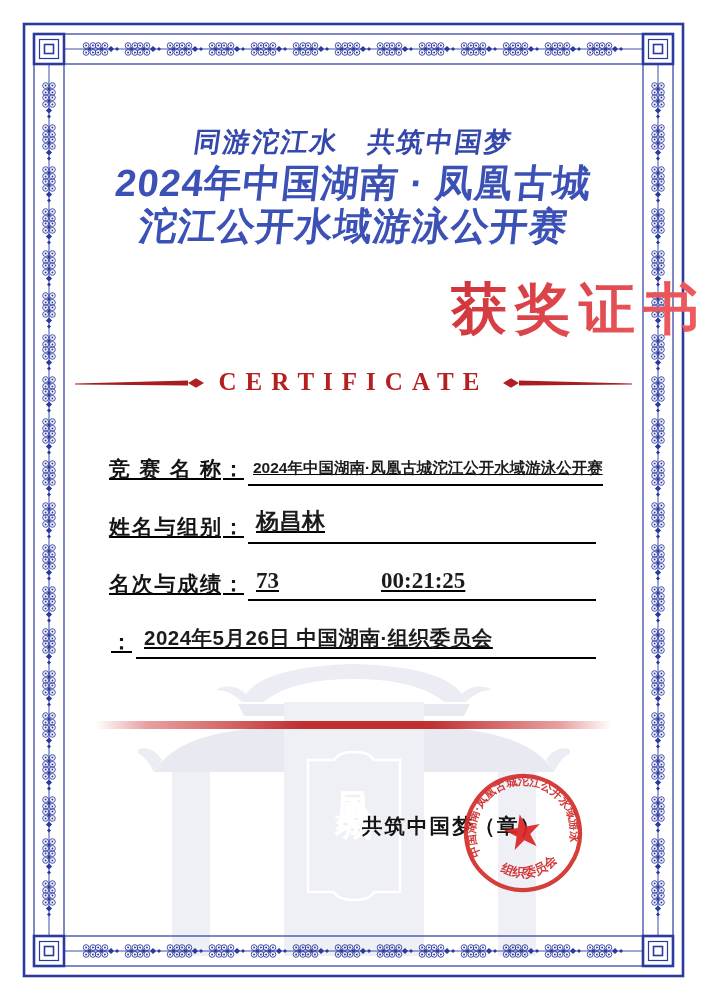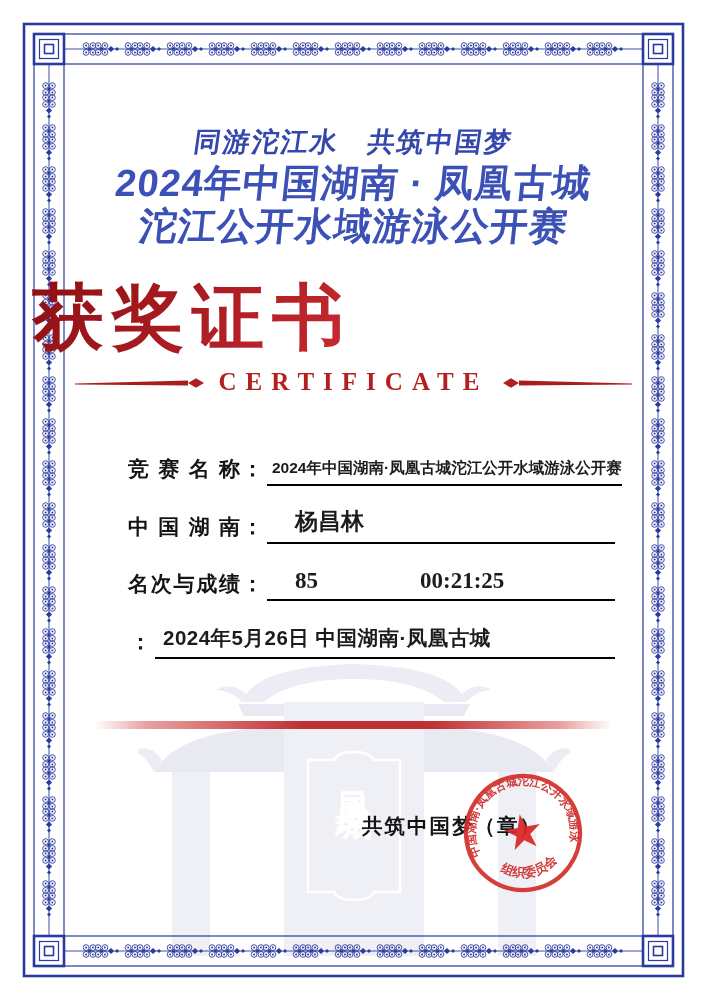--- a/index.html
+++ b/index.html
@@ -19,57 +19,57 @@
     transform:skewX(-8deg);
   }
   .title{
     position:absolute;left:0;right:0;text-align:center;
     font-size:38px;font-weight:900;color:#3b51b5;letter-spacing:1px;
     transform:skewX(-6deg);white-space:nowrap;
   }
   .title1{top:158px;} .title2{top:201px;}
   
   .award{
-    position:absolute;top:280px;left:0;right:0;text-align:left;
-    font-size:72px;font-weight:900;letter-spacing:8px;line-height:1.05;
+    position:absolute;top:280px;left:0;right:0;text-align:right;
+    font-size:56px;font-weight:900;letter-spacing:8px;line-height:1.05;
     color:#b01c1c;
     background:linear-gradient(125deg,#8f1014 5%,#c1272d 48%,#ee5a5e 95%);
     -webkit-background-clip:text;background-clip:text;padding-left:32px;
     -webkit-text-fill-color:transparent;
   }
   .certrow{
     position:absolute;top:369px;left:0;right:0;
     display:flex;align-items:center;justify-content:center;gap:14px;
   }
   .certword{
     font-family:"Liberation Serif", serif;font-weight:700;
     font-size:25px;letter-spacing:9px;color:#b51f1f;white-space:nowrap;
     transform:translateY(-1px);
   }
   .deco{flex:0 0 auto;}
   
   .frow{
-    position:absolute;left:128px;width:487px;height:42px;
-    display:flex;align-items:flex-end;
+    position:absolute;left:109px;width:487px;height:42px;
+    display:flex;align-items:flex-end;text-decoration:underline;
   }
   .frow.r0{top:444px;} .frow.r1{top:502px;} .frow.r2{top:559px;justify-content:space-between;} .frow.r3{top:617px;}
   .flabel{
     flex:0 0 auto;color:#141414;font-weight:700;font-size:21px;
     padding-bottom:3px;white-space:nowrap;display:flex;align-items:baseline;
   }
   .ltext{display:inline-block;width:112px;text-align:justify;text-align-last:justify;}
   .colon{display:inline-block;margin:0 4px 0 2px;}
   .fline{
     flex:1 1 auto;border-bottom:2px solid #000;display:flex;align-items:baseline;
     padding-bottom:5px;white-space:nowrap;overflow:visible;color:#1c1c1c;
   }
   .r0 .fline{font-size:15.5px;font-weight:700;}
   .r0 .v1{margin-left:5px;}
   .r1 .fline,.r2 .fline{font-family:"Liberation Serif", serif;font-size:23px;font-weight:700;}
-  .r1 .v1,.r2 .v1{margin-left:28px;min-width:125px;}
+  .r1 .v1,.r2 .v1{margin-left:8px;min-width:125px;}
   .r3 .fline{font-size:20.5px;font-weight:600;}
   .r3 .v1{margin-left:8px;letter-spacing:0.5px;}
   
   .band{
     position:absolute;top:721px;left:95px;width:517px;height:8px;z-index:2;
     border-radius:4px;
     background:linear-gradient(90deg,
       rgba(205,45,45,0) 0%,rgba(205,45,45,.45) 10%,
       rgba(188,32,32,.92) 40%,rgba(188,32,32,.92) 65%,
       rgba(205,45,45,.45) 90%,rgba(205,45,45,0) 100%);
@@ -255,43 +255,43 @@
           <span class="ltext">竞赛名称</span>
           <span class="colon">：</span>
         </span>
       <span class="fline">
         <span class="v1">2024年中国湖南·凤凰古城沱江公开水域游泳公开赛</span>
         <span class="v2"></span>
       </span>
     </div>
     <div class="frow r1">
       <span class="flabel">
-          <span class="ltext">中国湖南</span>
+          <span class="ltext">姓名与组别</span>
           <span class="colon">：</span>
         </span>
       <span class="fline">
         <span class="v1">杨昌林</span>
       </span>
     </div>
     <div class="frow r2">
       <span class="flabel">
           <span class="ltext">名次与成绩</span>
           <span class="colon">：</span>
         </span>
       <span class="fline">
-        <span class="v1">85</span>
+        <span class="v1">73</span>
         <span class="v2">00:21:25</span>
       </span>
     </div>
     <div class="frow r3">
       <span class="flabel">
           <span class="colon">：</span>
         </span>
       <span class="fline">
-        <span class="v1">2024年5月26日 中国湖南·凤凰古城</span>
+        <span class="v1">2024年5月26日 中国湖南·组织委员会</span>
         <span class="v2"></span>
       </span>
     </div>
 
     <div class="band"></div>
 
     <div class="org">共筑中国梦（章）</div>
 
     <svg class="stamp" width="150" height="150" viewBox="-75 -75 150 150" aria-hidden="true">
       <g transform="rotate(-10)">

